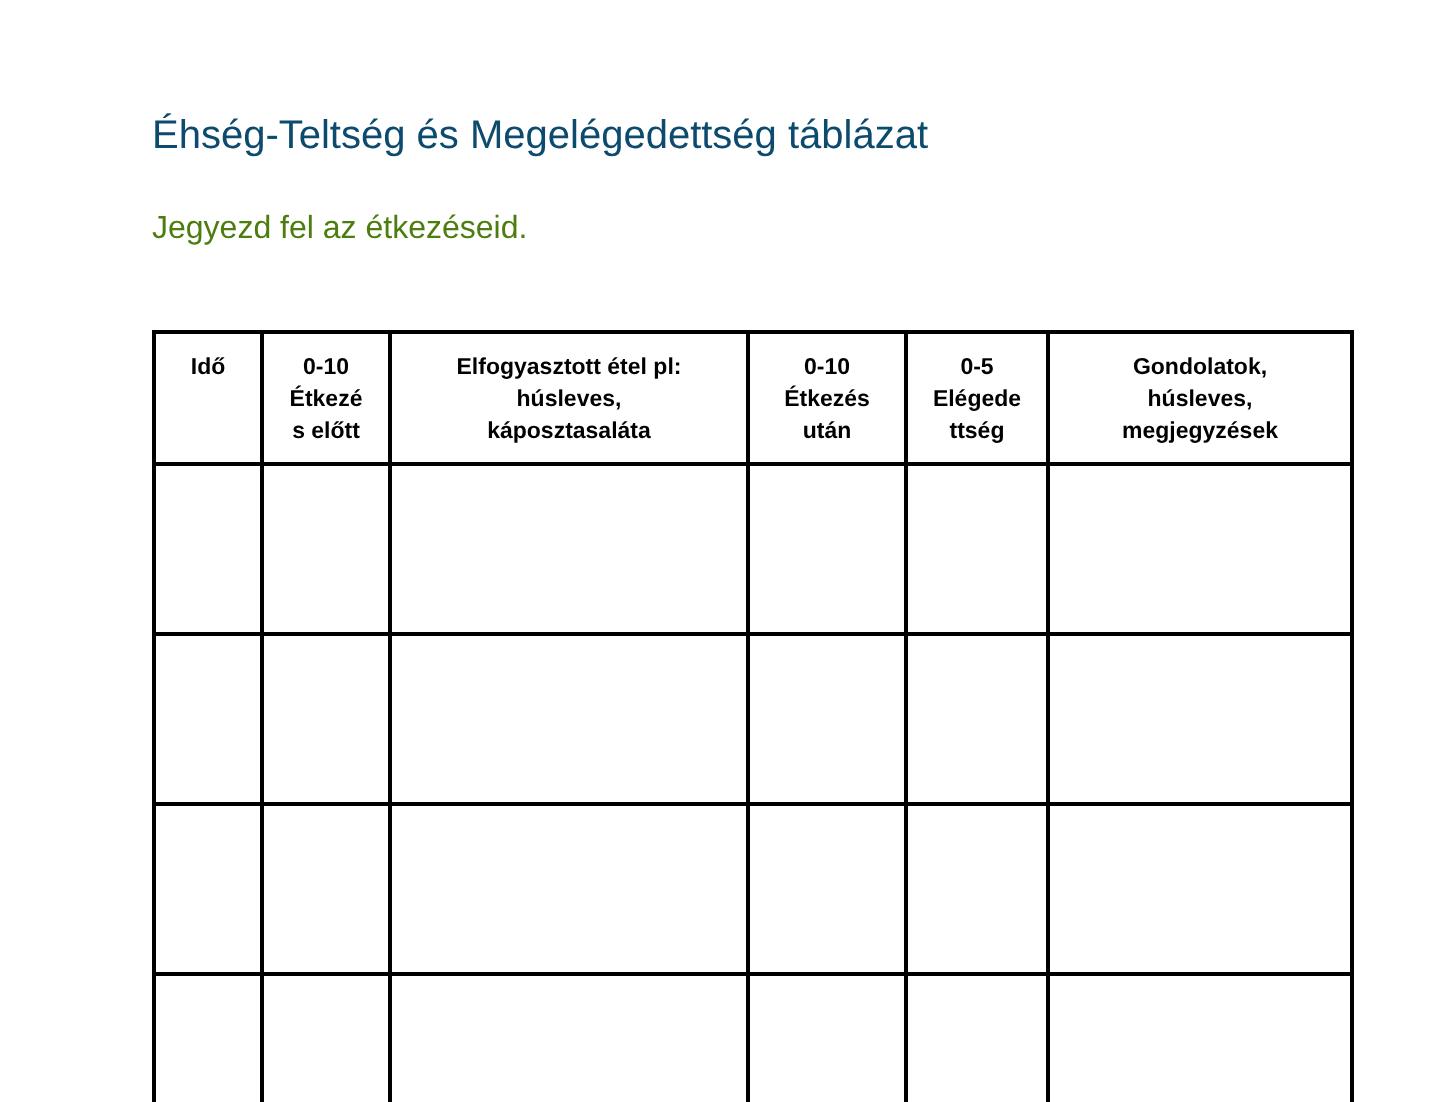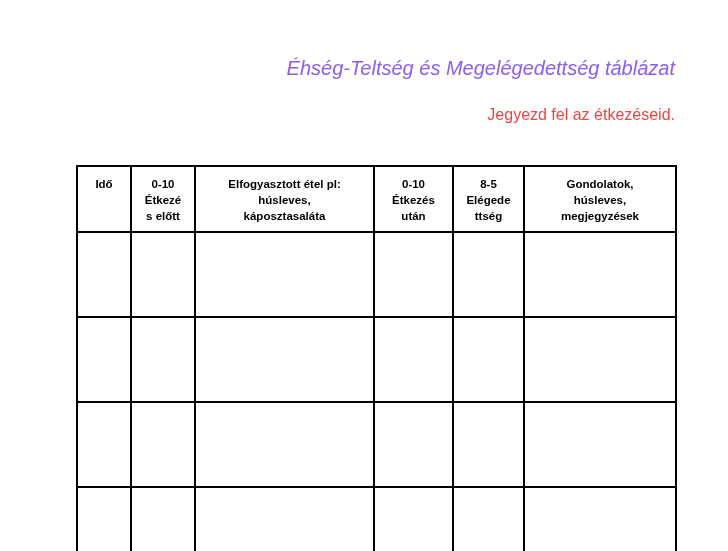--- a/index.html
+++ b/index.html
@@ -15,37 +15,36 @@
     position: relative;
     width: 728px;
     height: 551px;
     background: #ffffff;
   }
   .doc-title {
     position: absolute;
     left: 76px;
     width: 599px;
     top: 57px;
-    text-align: right;
+    text-align: left;
     font-size: 20px;
     font-weight: 400;
     line-height: 1.15;
-    color: #8b5cf6;
-    font-style: italic;
+    color: #0c4a6e;
   }
   .doc-subtitle {
     position: absolute;
     left: 76px;
     width: 599px;
     top: 106px;
-    text-align: right;
+    text-align: left;
     font-size: 16px;
     font-weight: 400;
     line-height: 1.15;
-    color: #ef4444;
+    color: #4d7c0f;
   }
   table.meals {
     position: absolute;
     left: 76px;
     top: 165px;
     width: 599px;
     border-collapse: collapse;
     table-layout: fixed;
   }
   table.meals th,
@@ -96,21 +95,21 @@
         <th>Idő</th>
         <th>0-10
 Étkezé
 s előtt</th>
         <th>Elfogyasztott étel pl:
 húsleves,
 káposztasaláta</th>
         <th>0-10
 Étkezés
 után</th>
-        <th>8-5
+        <th>0-5
 Elégede
 ttség</th>
         <th>Gondolatok,
 húsleves,
 megjegyzések</th>
       </tr>
     </thead>
     <tbody id="meals-table-body">
     <tr>
           <td></td>

